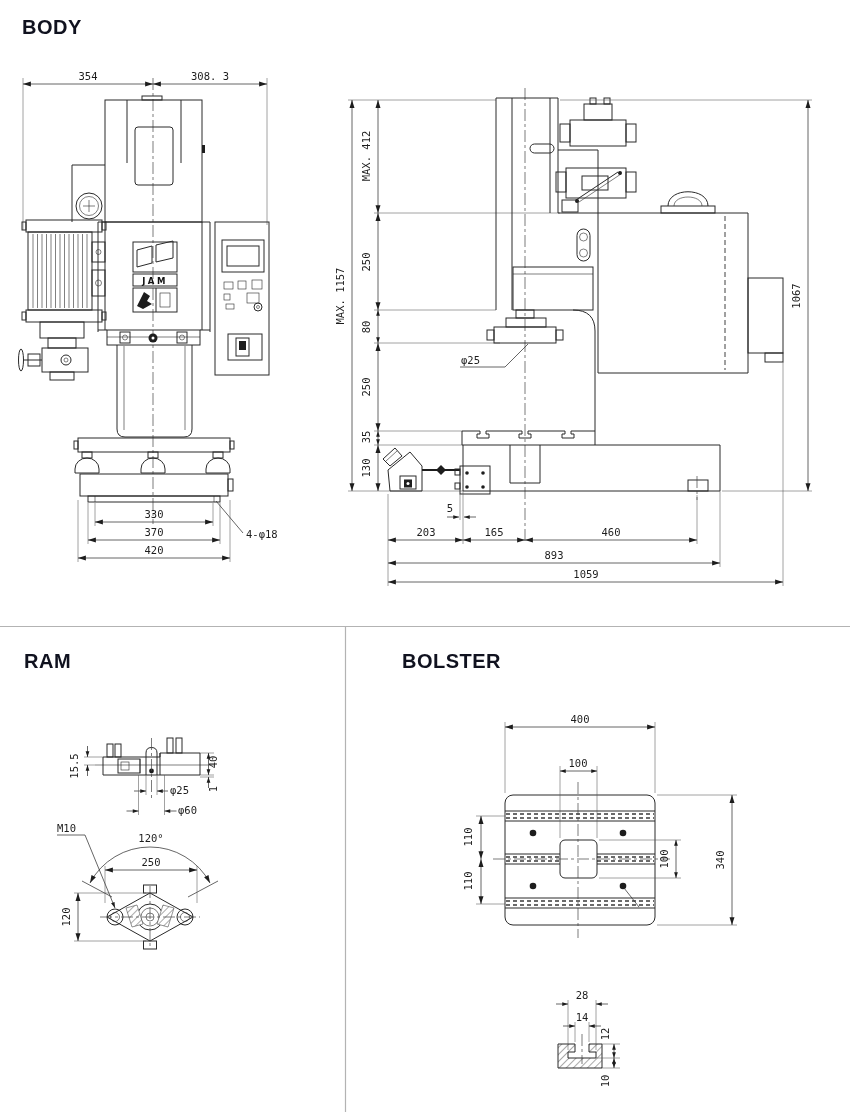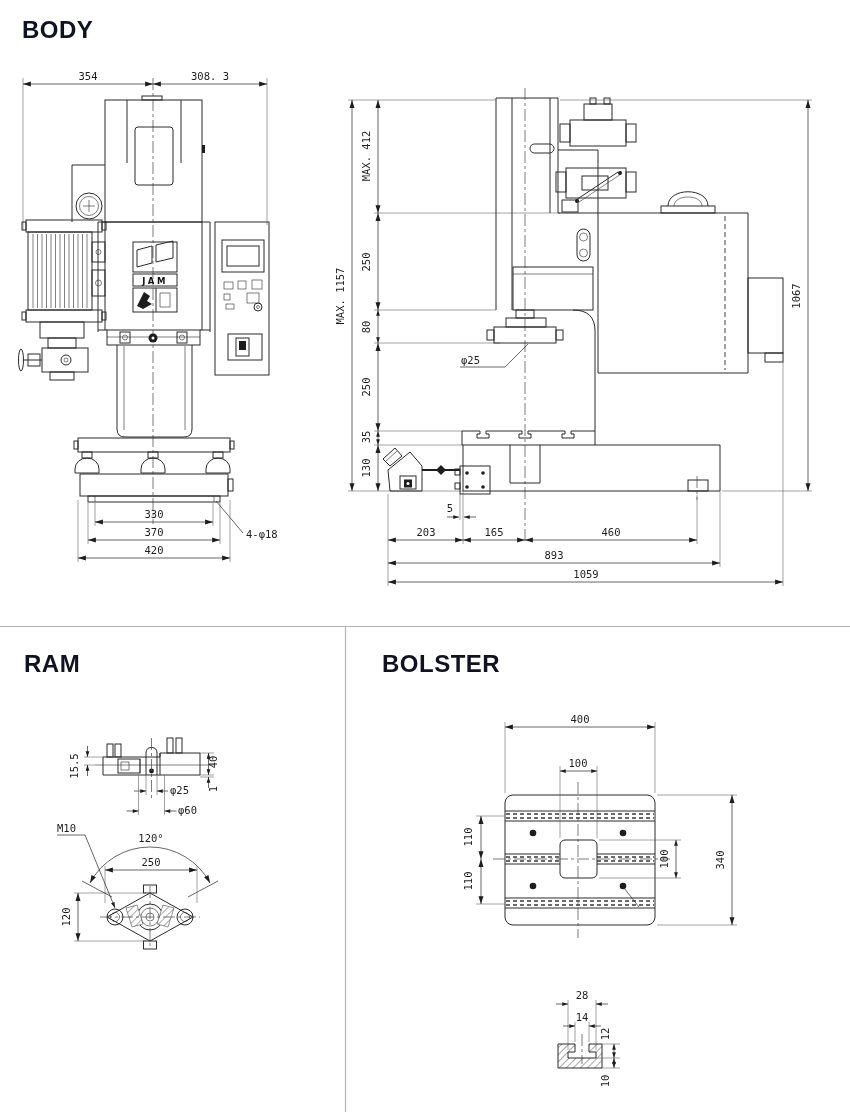--- a/index.html
+++ b/index.html
@@ -1,21 +1,21 @@
 <!DOCTYPE html>
 <html><head>
 <meta charset="utf-8">
 <style>
   html,body{margin:0;padding:0;background:#fff;}
   #page{position:relative;width:850px;height:1112px;background:#ffffff;overflow:hidden;
         font-family:"Liberation Sans", sans-serif;}
-  .sec-title{position:absolute;font-size:24px;font-weight:700;color:#10121f;letter-spacing:.5px;}
+  .sec-title{position:absolute;font-size:20px;font-weight:700;color:#10121f;letter-spacing:.5px;}
   #t-body{left:22px;top:16px;}
   #t-ram{left:24px;top:650px;}
-  #t-bolster{left:382px;top:650px;}
+  #t-bolster{left:402px;top:650px;}
   svg{position:absolute;left:0;top:0;}
   .ol{stroke:#2a2a2a;stroke-width:1;fill:none;}
   .thin{stroke:#2a2a2a;stroke-width:.6;fill:none;}
   .dim{stroke:#333;stroke-width:.75;fill:none;}
   .ext{stroke:#555;stroke-width:.55;fill:none;}
   .cl{stroke:#444;stroke-width:.7;fill:none;stroke-dasharray:12 3 3 3;}
   .dsh{stroke:#2a2a2a;stroke-width:.9;fill:none;stroke-dasharray:5 3;}
   .bandd{stroke:#3a3a3a;stroke-width:1.6;fill:none;stroke-dasharray:4 3;}
   .blk{fill:#1d1d1d;stroke:none;}
   text.d{font-family:"DejaVu Sans Mono", monospace;font-size:10.5px;fill:#1d1d1d;stroke:none;}

